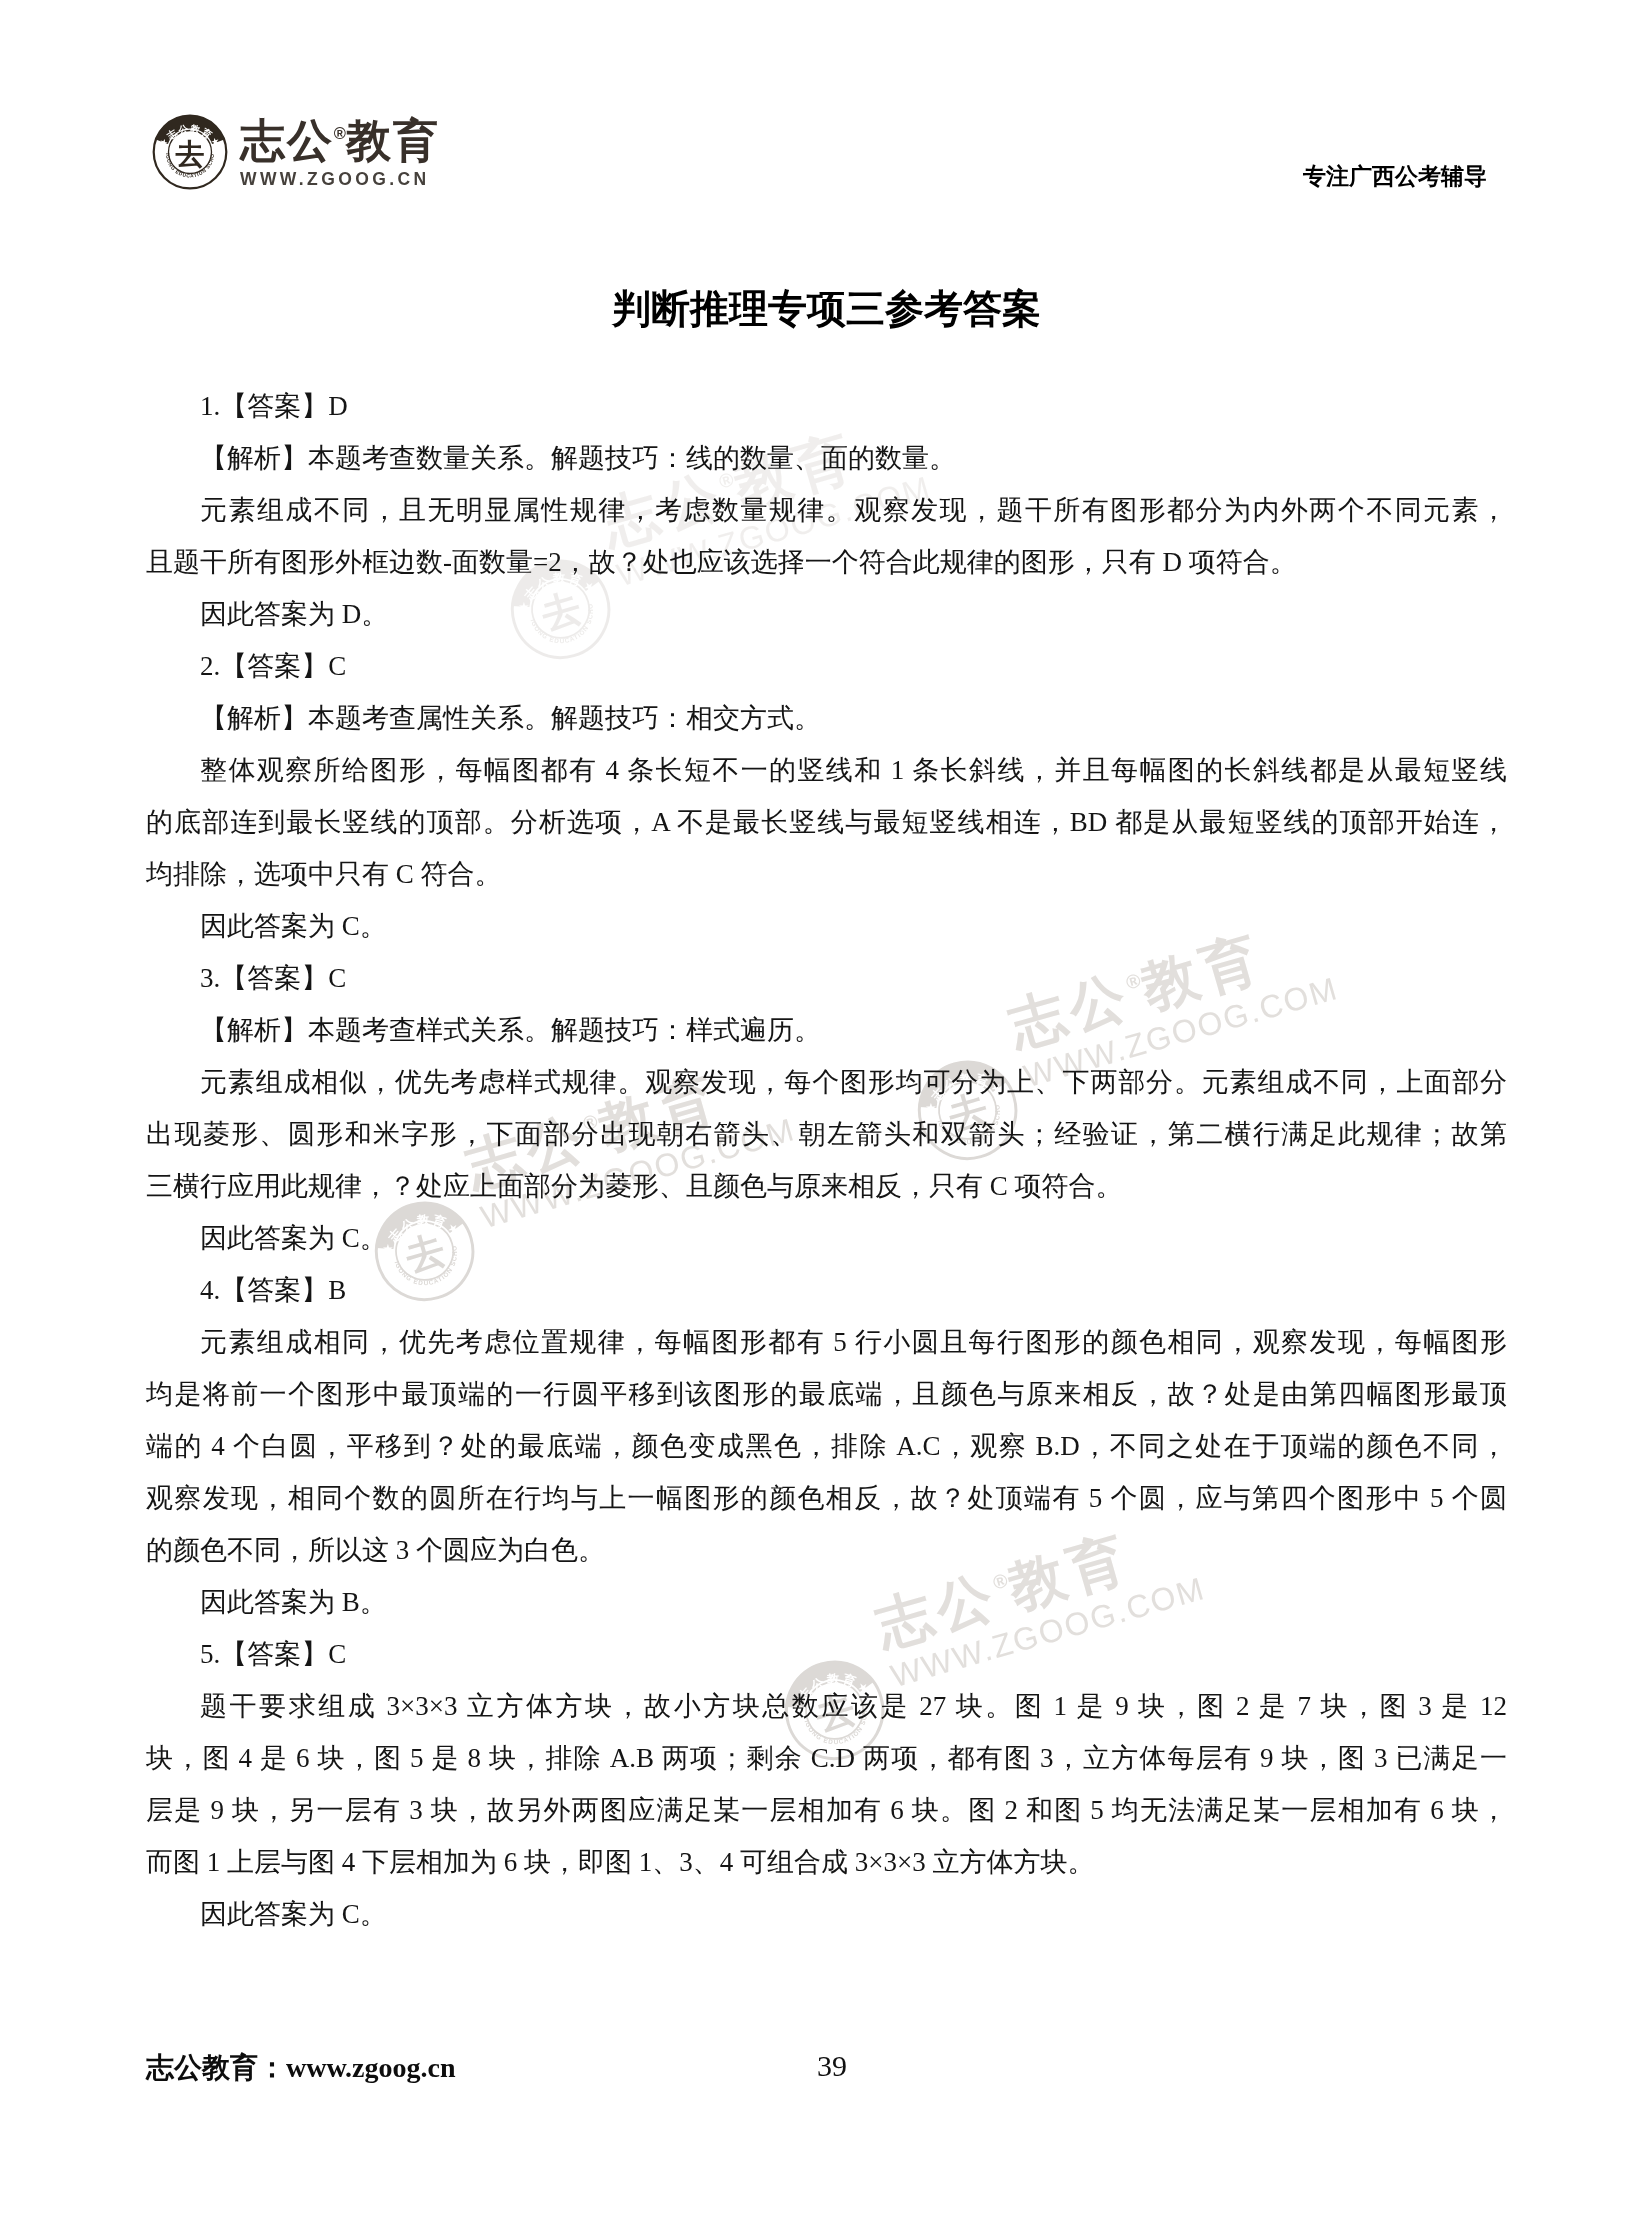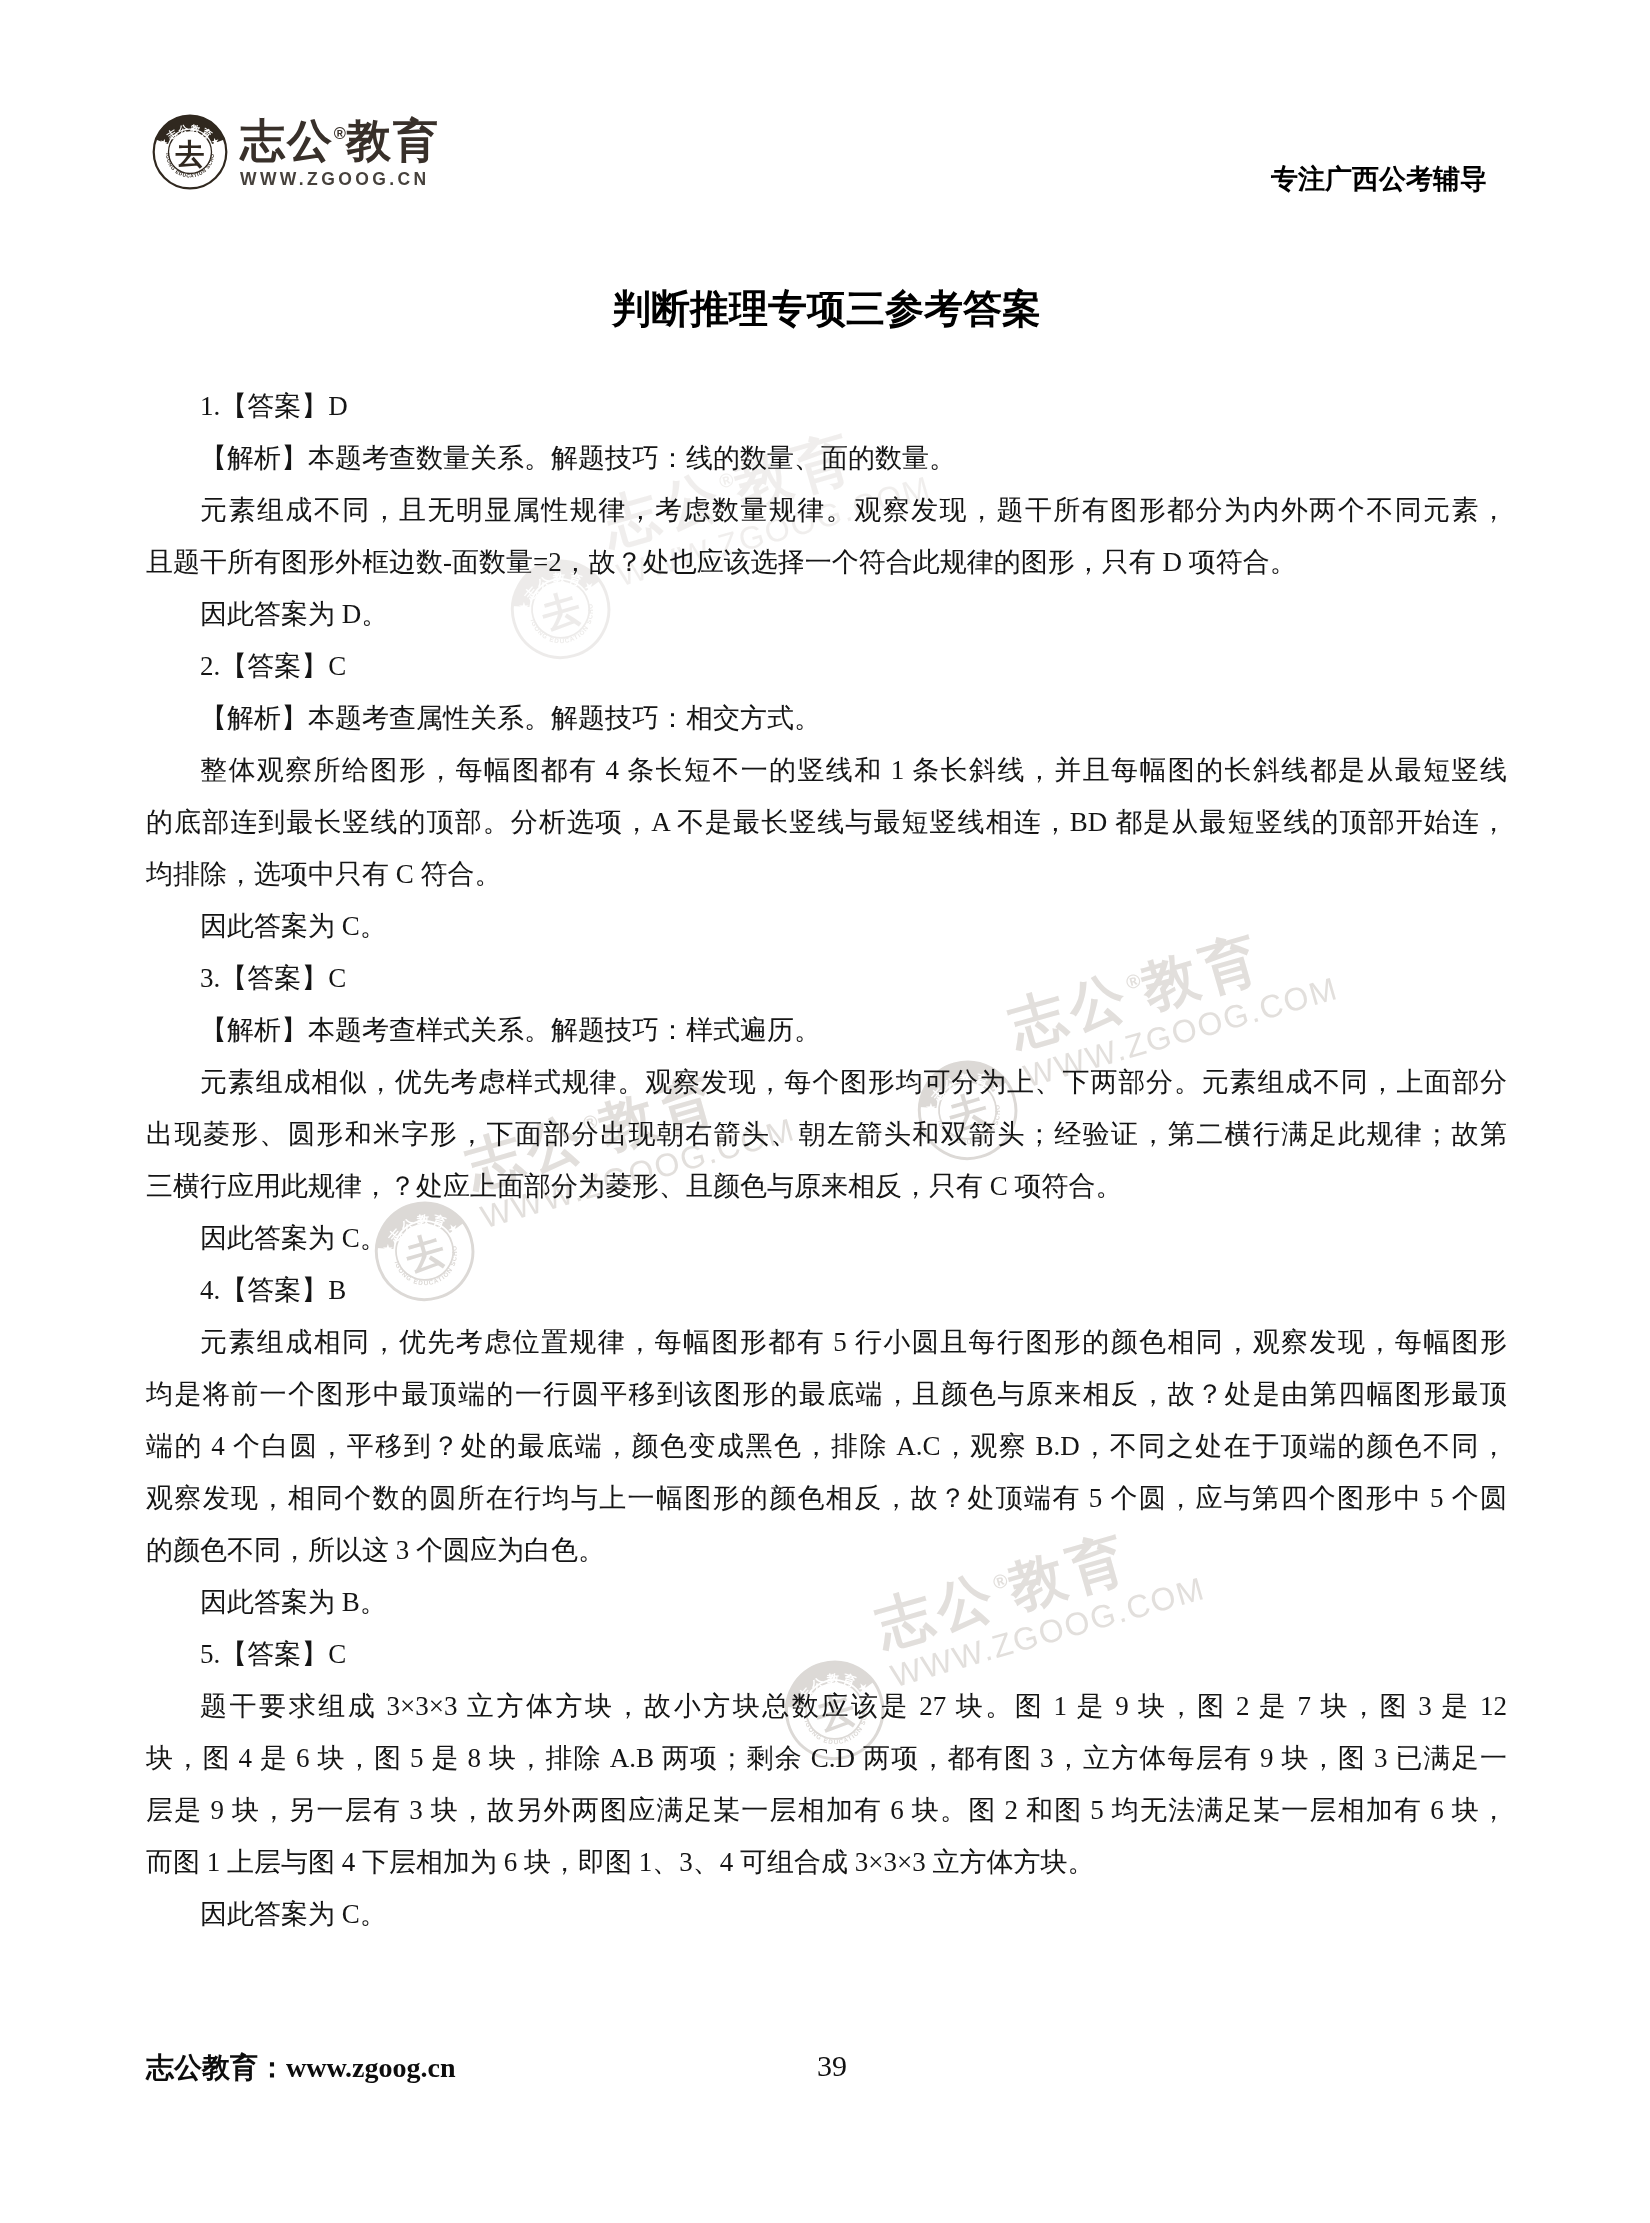--- a/index.html
+++ b/index.html
@@ -10,21 +10,21 @@
   }
   
   .header-logo{position:absolute;left:152px;top:114px;width:76px;height:76px;color:#30281f;}
   .brand-block{position:absolute;left:240px;top:117px;color:#38302a;}
   .brand-line{font-family:"Liberation Sans","DejaVu Sans",sans-serif;font-weight:bold;
     font-size:45px;line-height:1.05;letter-spacing:1.9px;white-space:nowrap;}
   .brand-line .reg{font-size:16.5px;vertical-align:17.5px;letter-spacing:0;}
   .brand-url{margin-top:4.9px;font-family:"Liberation Sans","DejaVu Sans",sans-serif;
     font-size:17.5px;font-weight:bold;letter-spacing:3.4px;color:#46413c;white-space:nowrap;}
   .slogan{position:absolute;right:164px;top:161px;font-family:"Liberation Sans","DejaVu Sans",sans-serif;
-    font-size:27px;font-weight:bold;color:#000;white-space:nowrap;}
+    font-size:23px;font-weight:bold;color:#000;white-space:nowrap;}
   
   .doc-title{position:absolute;left:146px;width:1361px;top:282px;text-align:center;
     font-family:"Liberation Sans","DejaVu Sans",sans-serif;font-size:39px;font-weight:bold;color:#000;}
   
   .body-text{position:absolute;left:146px;top:380px;width:1361px;font-size:27px;color:#151515;z-index:3;}
   .body-text .line{height:52px;line-height:52px;overflow:visible;}
   .body-text .line.ind{text-indent:54px;}
   .body-text .line.just{text-align:justify;text-align-last:justify;}
   
   .wm{position:absolute;display:flex;gap:13.6px;height:146px;z-index:1;

